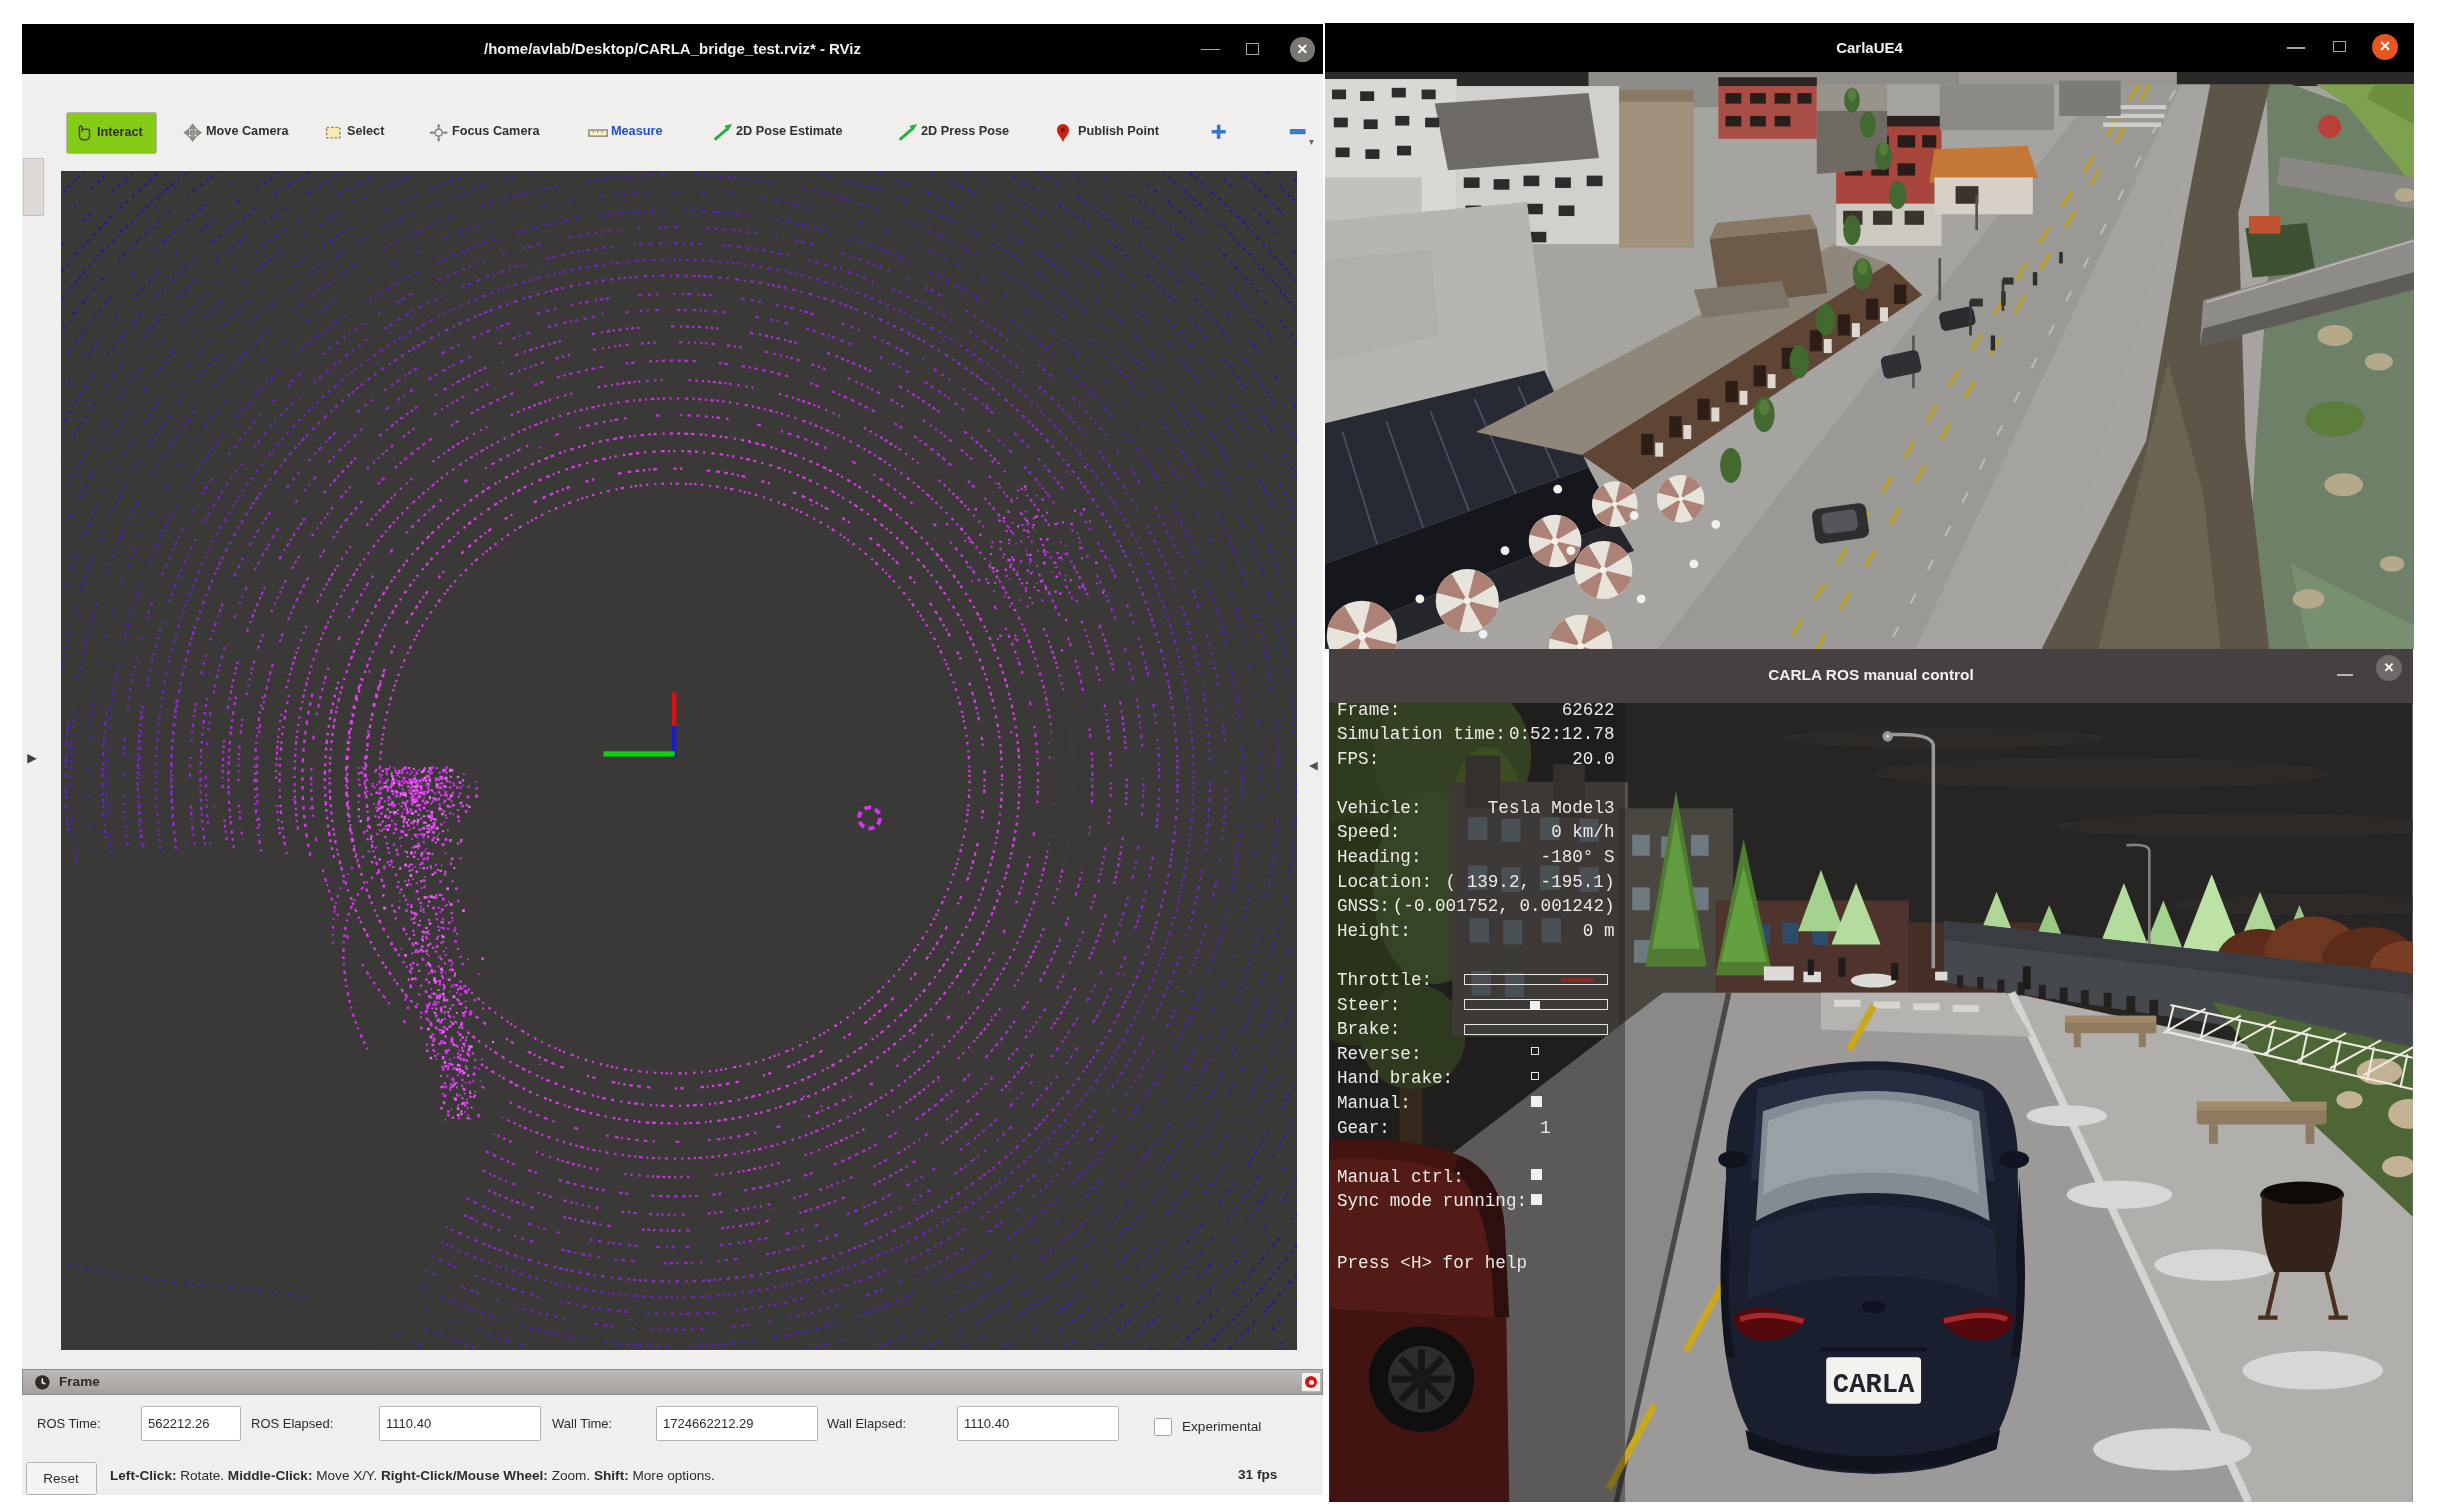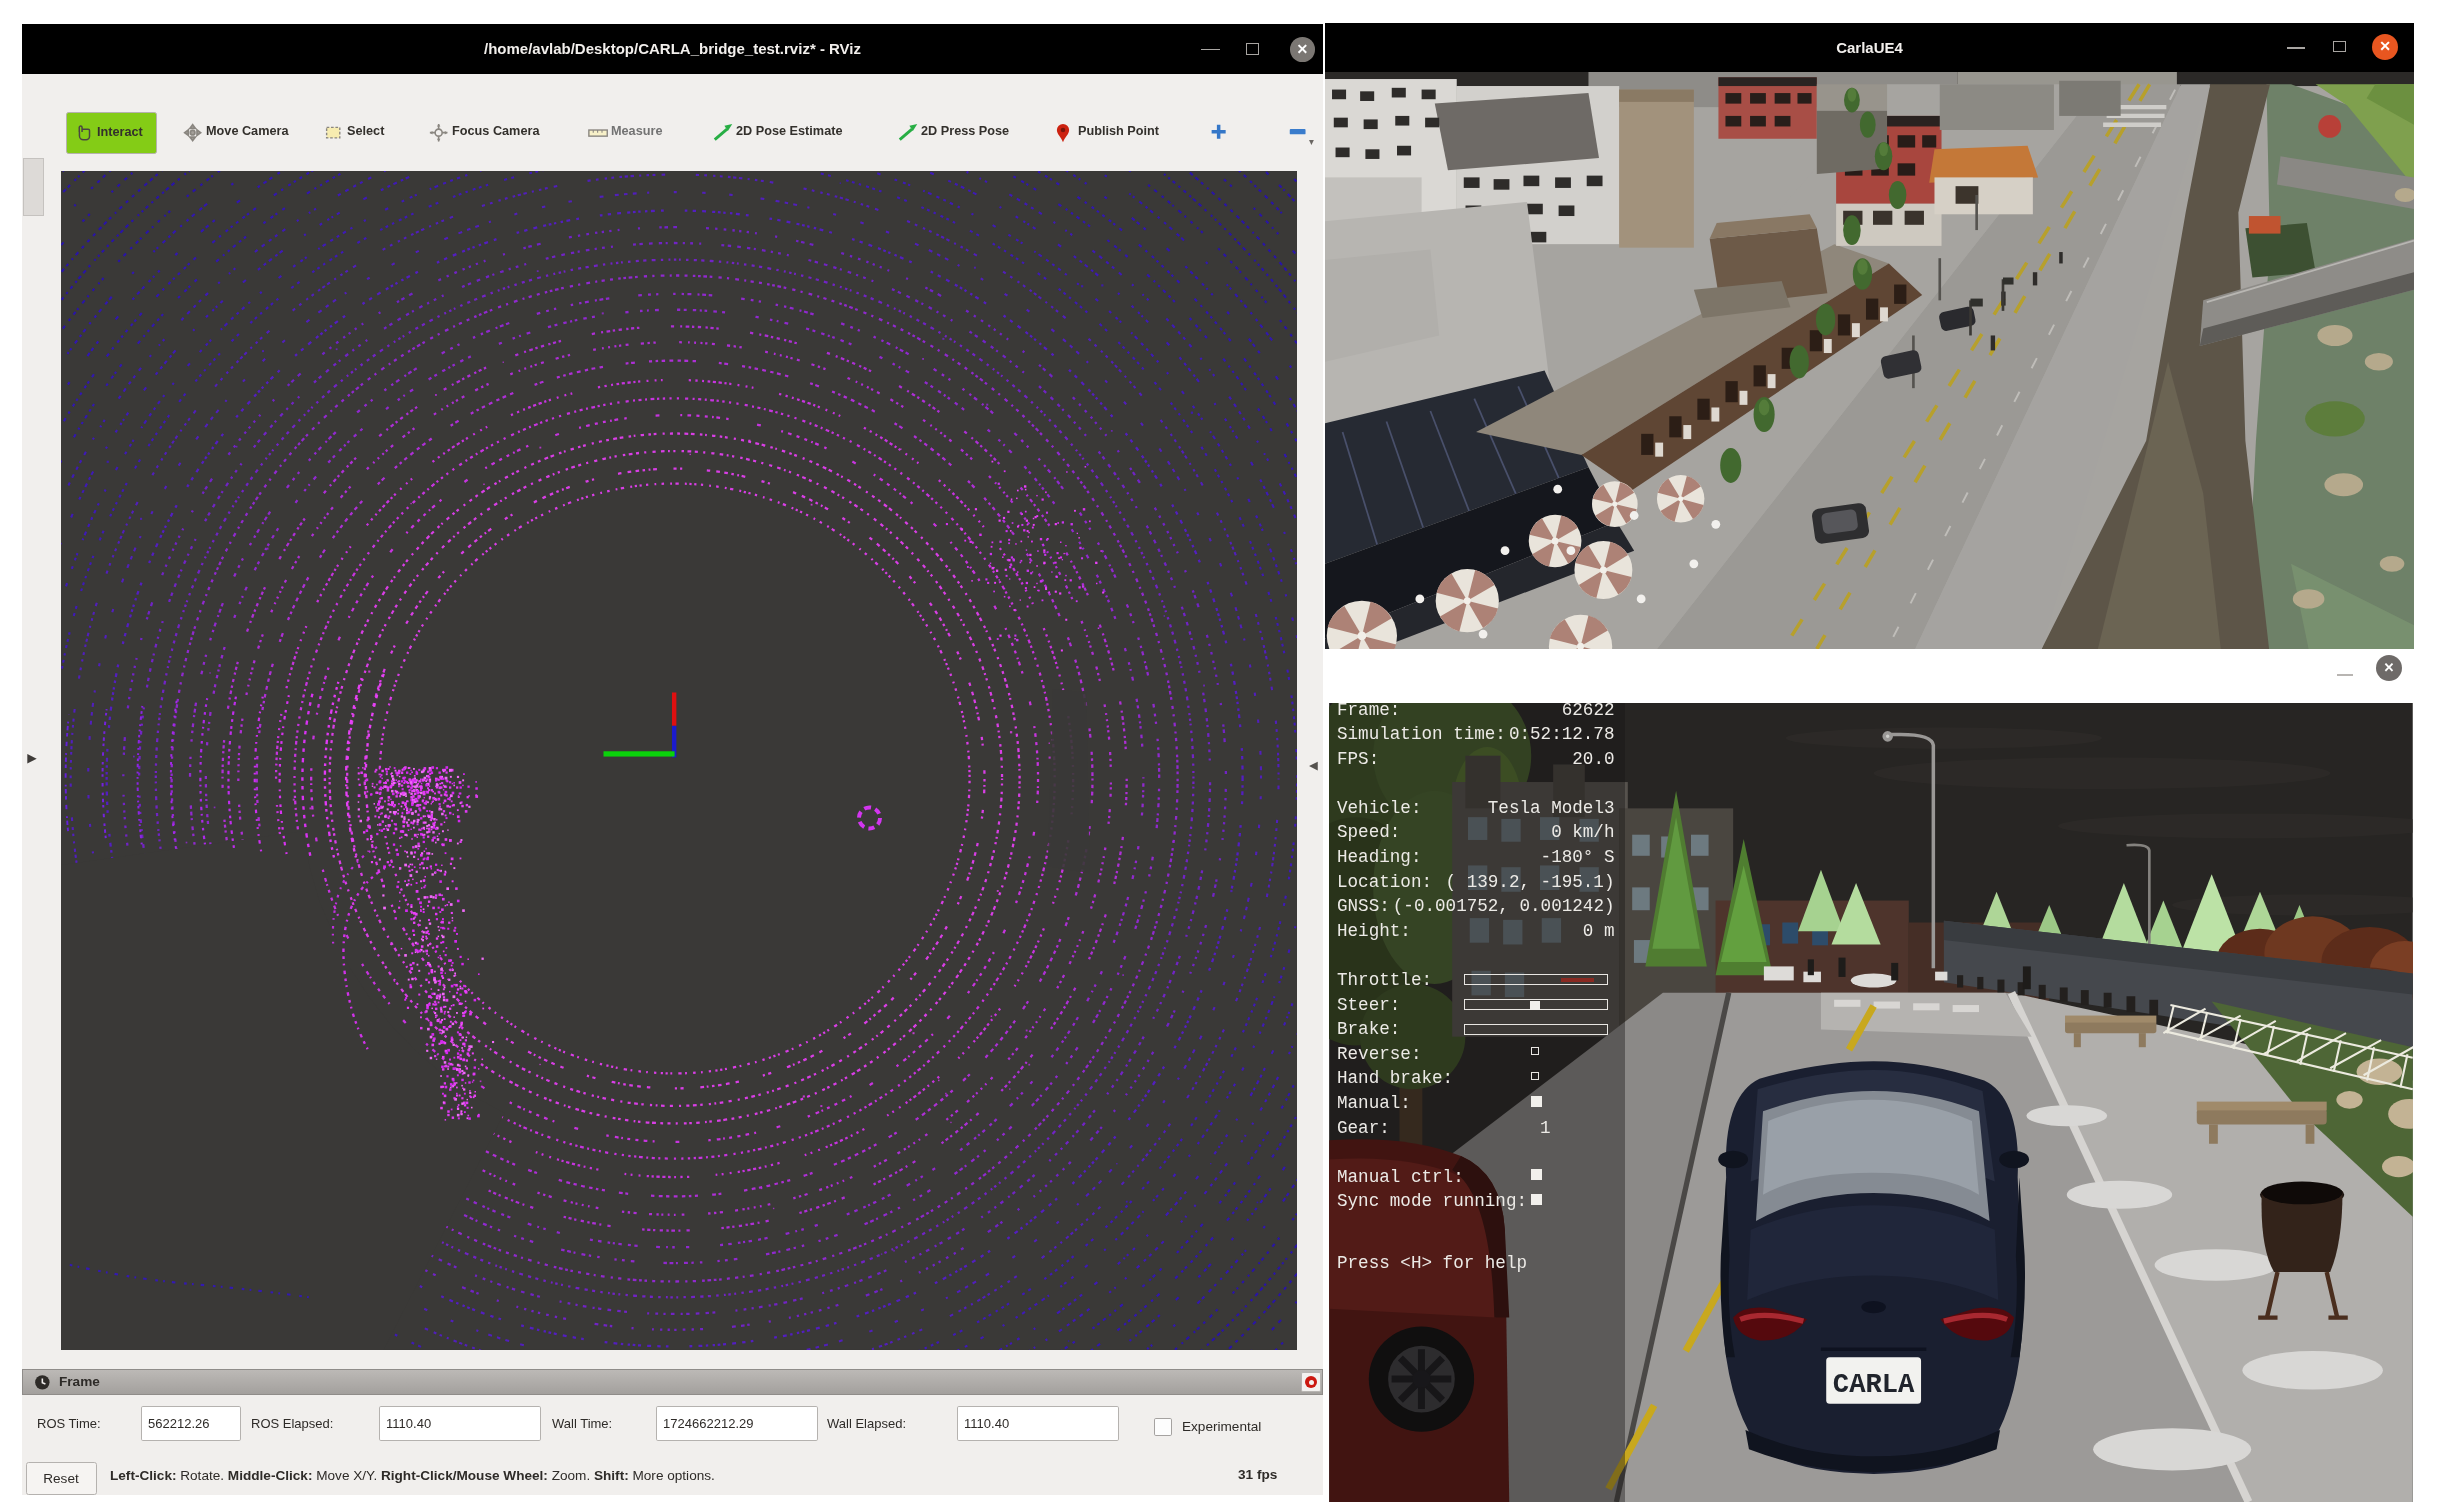--- a/index.html
+++ b/index.html
@@ -45,21 +45,21 @@
           </g>
           <g fill="#8a8680">
             <path d="M11 1 L9 4 h4 z"></path>
             <path d="M11 21 L9 18 h4 z"></path>
             <path d="M1 11 L4 9 v4 z"></path>
             <path d="M21 11 L18 9 v4 z"></path>
           </g>
         </svg></span>
       <span class="abs" style="left:30px;top:12.3px;white-space:nowrap">Focus Camera</span>
     </div>
-<div class="abs" style="left:559px;top:88px;width:98px;height:42px;border-radius:2.6px;color:#737373;font-size:12.7px;font-weight:bold">
+<div class="abs" style="left:559px;top:88px;width:98px;height:42px;border-radius:2.6px;color:#1d4ed8;font-size:12.7px;font-weight:bold">
       <span class="abs" style="left:7px;top:10.5px;width:19.3px;height:19.3px"><svg width="21" height="19.3" viewBox="0 0 24 22">
           <rect x="1" y="8" width="21" height="7" fill="#f7f0c8" stroke="#8a8680" stroke-width="1.6"></rect>
           <path d="M6 8 v3 M11 8 v3 M16 8 v3" stroke="#8a8680" stroke-width="1.2"></path>
         </svg></span>
       <span class="abs" style="left:30px;top:12.3px;white-space:nowrap">Measure</span>
     </div>
 <div class="abs" style="left:684px;top:88px;width:151px;height:42px;border-radius:2.6px;color:#33302c;font-size:12.7px;font-weight:bold">
       <span class="abs" style="left:7px;top:10.5px;width:19.3px;height:19.3px"><svg width="21" height="19.3" viewBox="0 0 24 22">
           <path d="M2 19 L16 7" stroke="#27ae44" stroke-width="3.4"></path>
           <path d="M13 3 L22 1 L17 9 z" fill="#27ae44"></path>
@@ -1720,20 +1720,21 @@
 <g stroke="#3a3834" stroke-width="3">
         <path d="M735,300 V260"></path>
         <path d="M772,272 V236"></path>
       </g>
 <rect x="735" y="258" width="14" height="9" fill="#30302c"></rect>
 <rect x="772" y="234" width="12" height="8" fill="#30302c"></rect>
 </svg>
 </div>
 
 <div class="abs" style="left:1329px;top:649px;width:1084px;height:853px">
+<div class="abs" style="left:0;top:0;width:1084px;height:54px;background:#464140;color:#f2efec;font-weight:bold;font-size:15.4px;text-align:center;line-height:51px">CARLA ROS manual control</div>
 <div class="abs" style="left:1008px;top:24.6px;width:16px;height:2.6px;background:#b8b5b2"></div>
 <div class="abs" style="left:1047px;top:6.1px;width:26px;height:26px;border-radius:50%;background:#6e6a68;color:#fff;font-size:13px;text-align:center;line-height:25.5px;font-weight:bold">✕</div>
 <svg class="abs" style="left:0;top:54px" width="1084" height="799" viewBox="0 0 1234 910">
 <rect width="1234" height="910" fill="#272523"></rect>
 
 <g fill="#312e2b" opacity="0.55">
 <ellipse cx="880" cy="80" rx="260" ry="18"></ellipse>
         <ellipse cx="1050" cy="140" rx="220" ry="14"></ellipse>
         <ellipse cx="700" cy="40" rx="180" ry="12"></ellipse>
         <ellipse cx="1120" cy="230" rx="160" ry="12"></ellipse>

